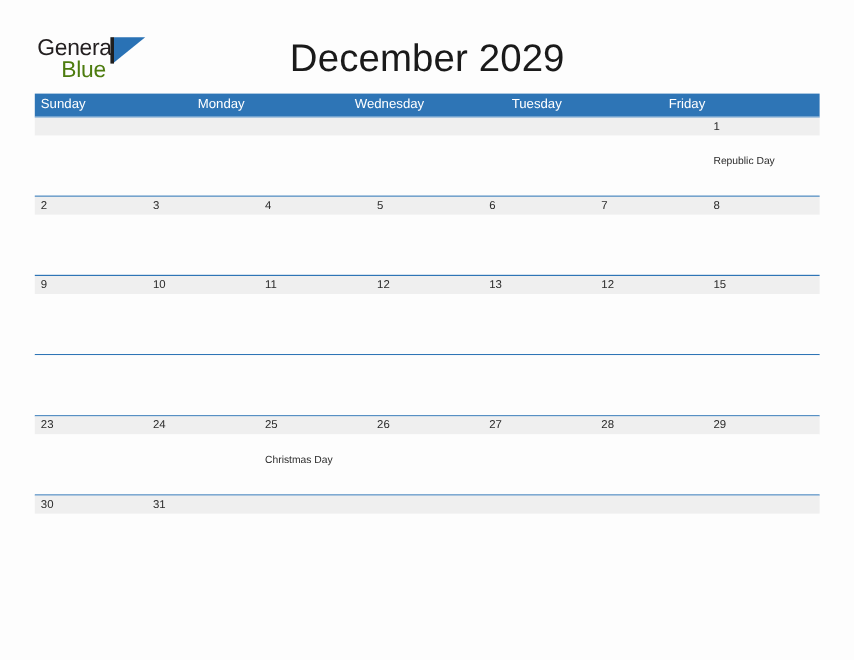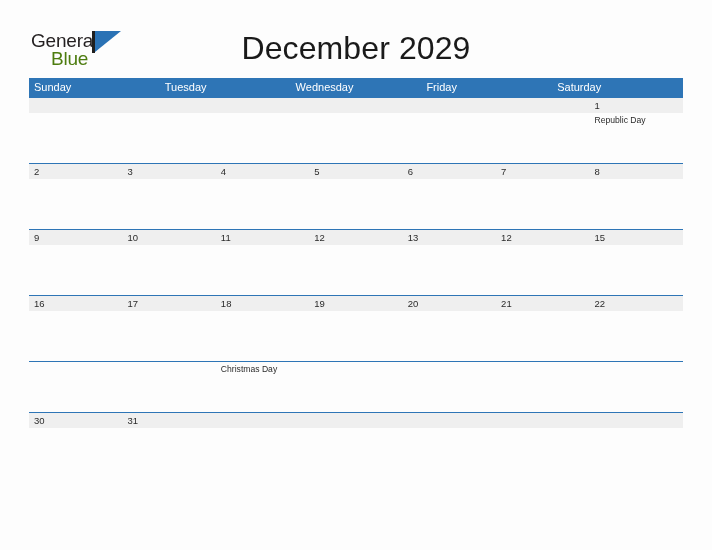--- a/index.html
+++ b/index.html
@@ -159,21 +159,21 @@
     flex: 1 1 0;
     font-size: 9.5px;
     line-height: 15px;
     color: #2b2b2b;
     padding-left: 5px;
     box-sizing: border-box;
   }
   .evcell {
     flex: 1 1 0;
     padding-left: 5px;
-    padding-top: 2px;
+    padding-top: 16px;
     box-sizing: border-box;
   }
   .event {
     font-size: 8.6px;
     line-height: 11px;
     color: #2b2b2b;
     white-space: nowrap;
   }
 </style>
 </head>
@@ -193,24 +193,24 @@
     </div>
 
     <div class="title">December 2029</div>
 
   </div>
 
   <div class="calendar">
 
     <div class="weekdays">
       <div class="weekday">Sunday</div>
+      <div class="weekday">Monday</div>
+      <div class="weekday">Wednesday</div>
       <div class="weekday">Tuesday</div>
-      <div class="weekday">Wednesday</div>
       <div class="weekday">Friday</div>
-      <div class="weekday">Saturday</div>
     </div>
 
     <div class="week">
       <div class="week-daynums">
         <div class="daynum"></div>
         <div class="daynum"></div>
         <div class="daynum"></div>
         <div class="daynum"></div>
         <div class="daynum"></div>
         <div class="daynum"></div>
@@ -305,55 +305,55 @@
         <div class="evcell">
             <div class="event"></div>
           </div>
         <div class="evcell">
             <div class="event"></div>
           </div>
       </div>
     </div>
 
     <div class="week">
+      <div class="week-body">
+        <div class="evcell">
+            <div class="event"></div>
+          </div>
+        <div class="evcell">
+            <div class="event"></div>
+          </div>
+        <div class="evcell">
+            <div class="event"></div>
+          </div>
+        <div class="evcell">
+            <div class="event"></div>
+          </div>
+        <div class="evcell">
+            <div class="event"></div>
+          </div>
+        <div class="evcell">
+            <div class="event"></div>
+          </div>
+        <div class="evcell">
+            <div class="event"></div>
+          </div>
+      </div>
+    </div>
+
+    <div class="week">
       <div class="week-daynums">
-        <div class="daynum">16</div>
-        <div class="daynum">17</div>
-        <div class="daynum">18</div>
-        <div class="daynum">19</div>
-        <div class="daynum">20</div>
-        <div class="daynum">21</div>
-        <div class="daynum">22</div>
-      </div>
-      <div class="week-body">
-        <div class="evcell">
-            <div class="event"></div>
-          </div>
-        <div class="evcell">
-            <div class="event"></div>
-          </div>
-        <div class="evcell">
-            <div class="event"></div>
-          </div>
-        <div class="evcell">
-            <div class="event"></div>
-          </div>
-        <div class="evcell">
-            <div class="event"></div>
-          </div>
-        <div class="evcell">
-            <div class="event"></div>
-          </div>
-        <div class="evcell">
-            <div class="event"></div>
-          </div>
-      </div>
-    </div>
-
-    <div class="week">
+        <div class="daynum">23</div>
+        <div class="daynum">24</div>
+        <div class="daynum">25</div>
+        <div class="daynum">26</div>
+        <div class="daynum">27</div>
+        <div class="daynum">28</div>
+        <div class="daynum">29</div>
+      </div>
       <div class="week-body">
         <div class="evcell">
             <div class="event"></div>
           </div>
         <div class="evcell">
             <div class="event"></div>
           </div>
         <div class="evcell">
             <div class="event">Christmas Day</div>
           </div>

